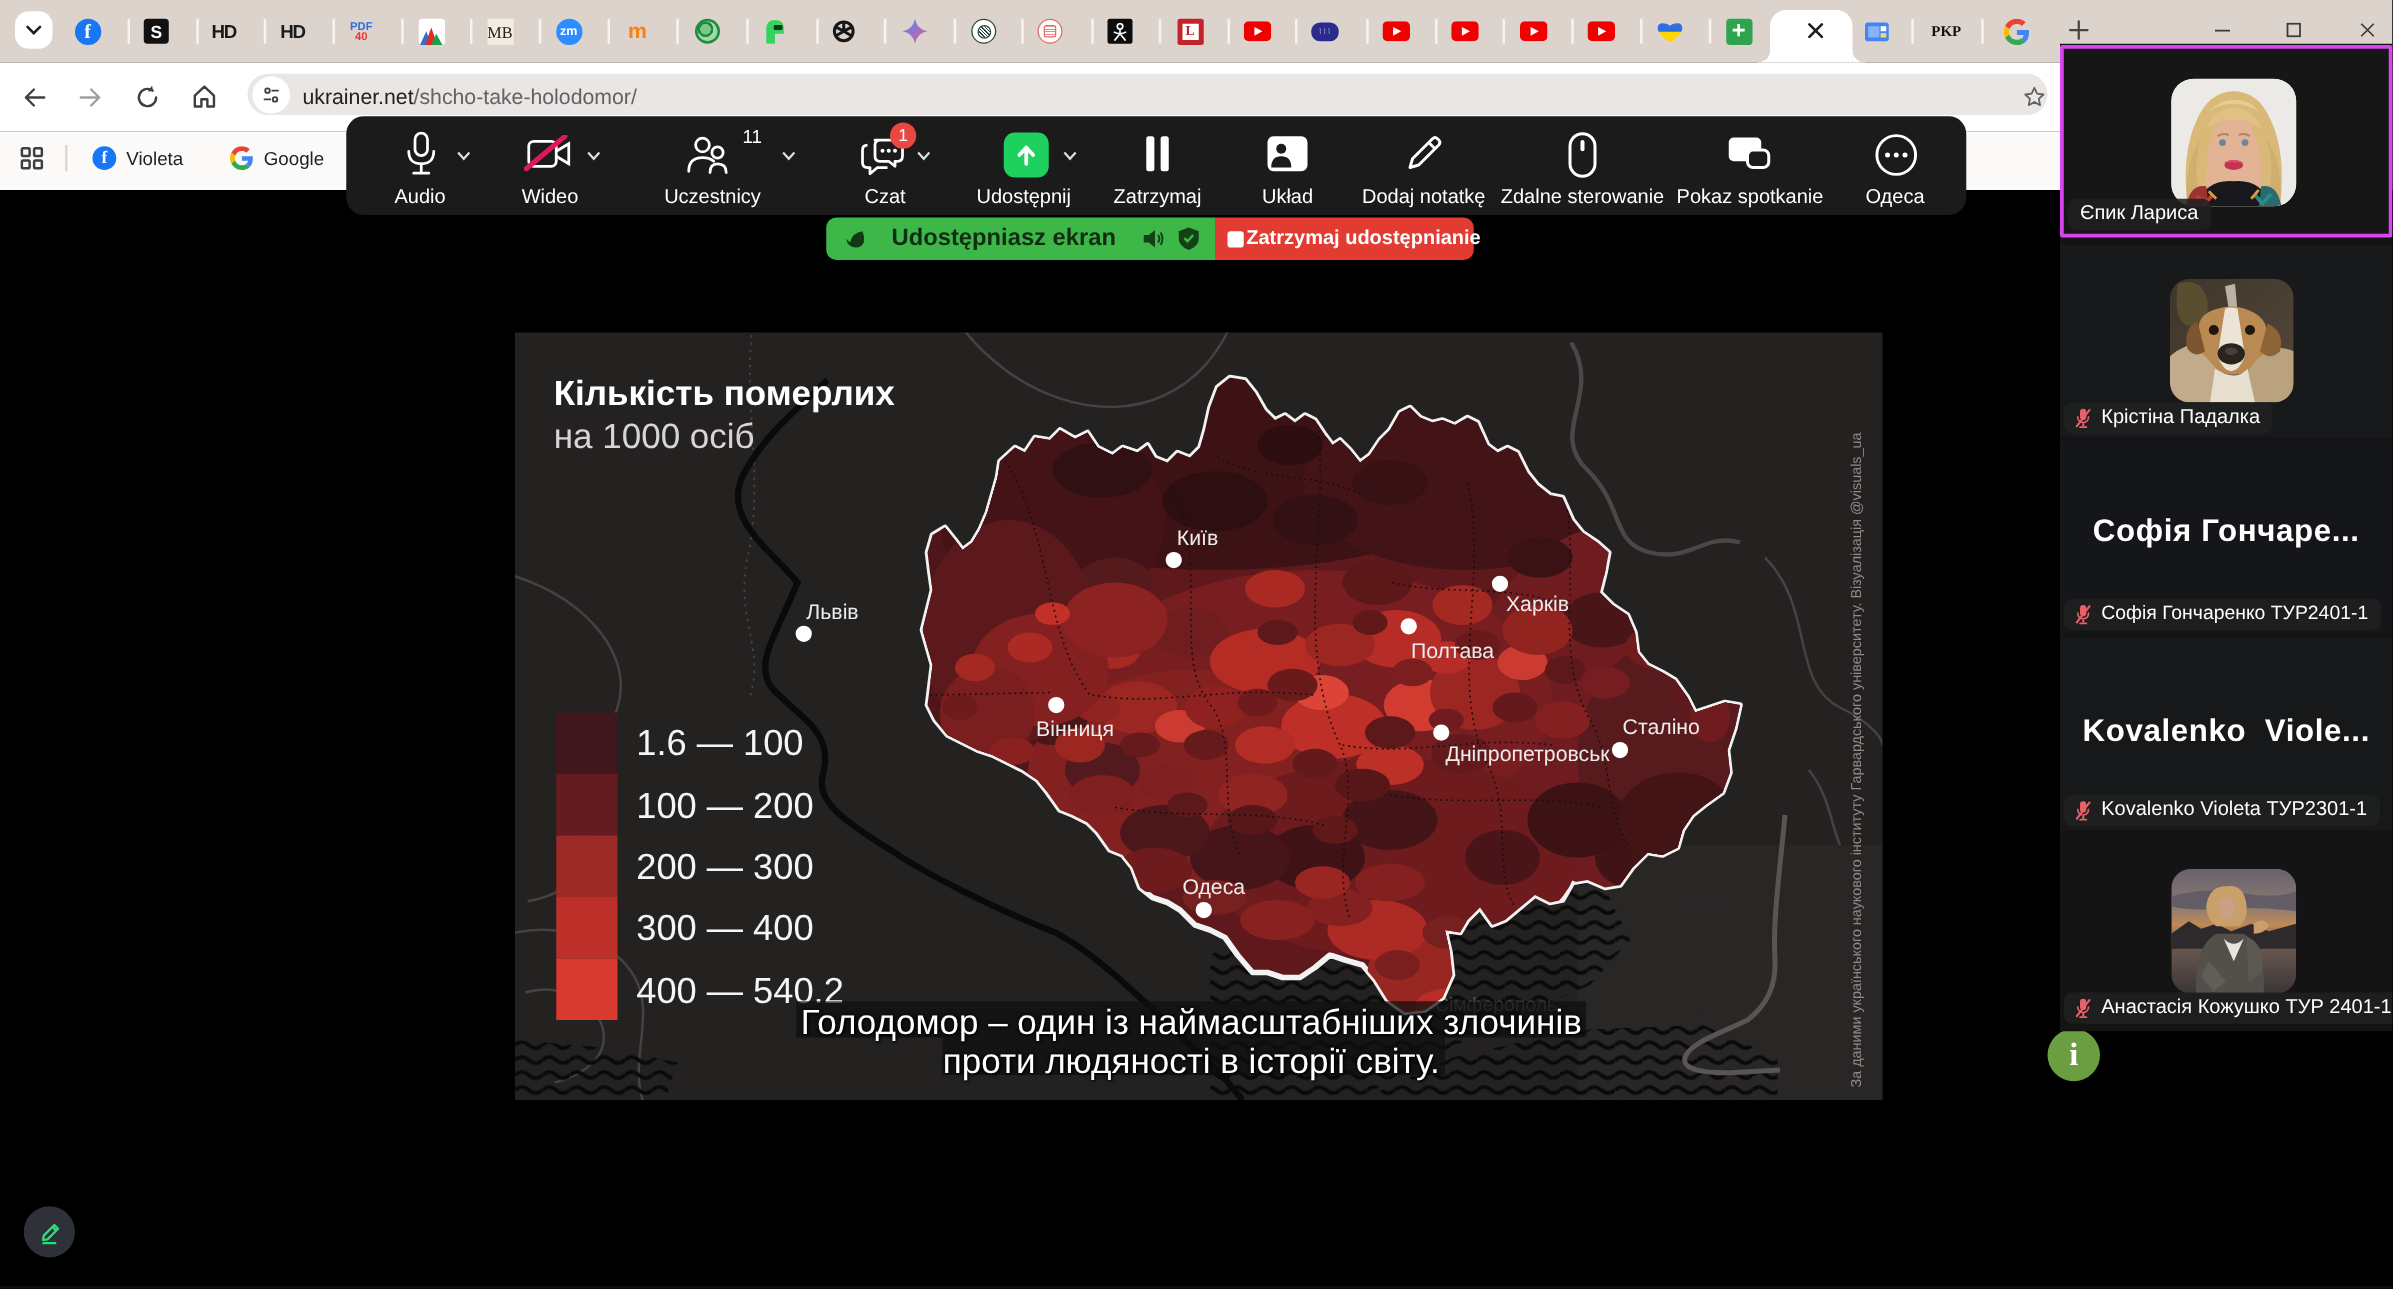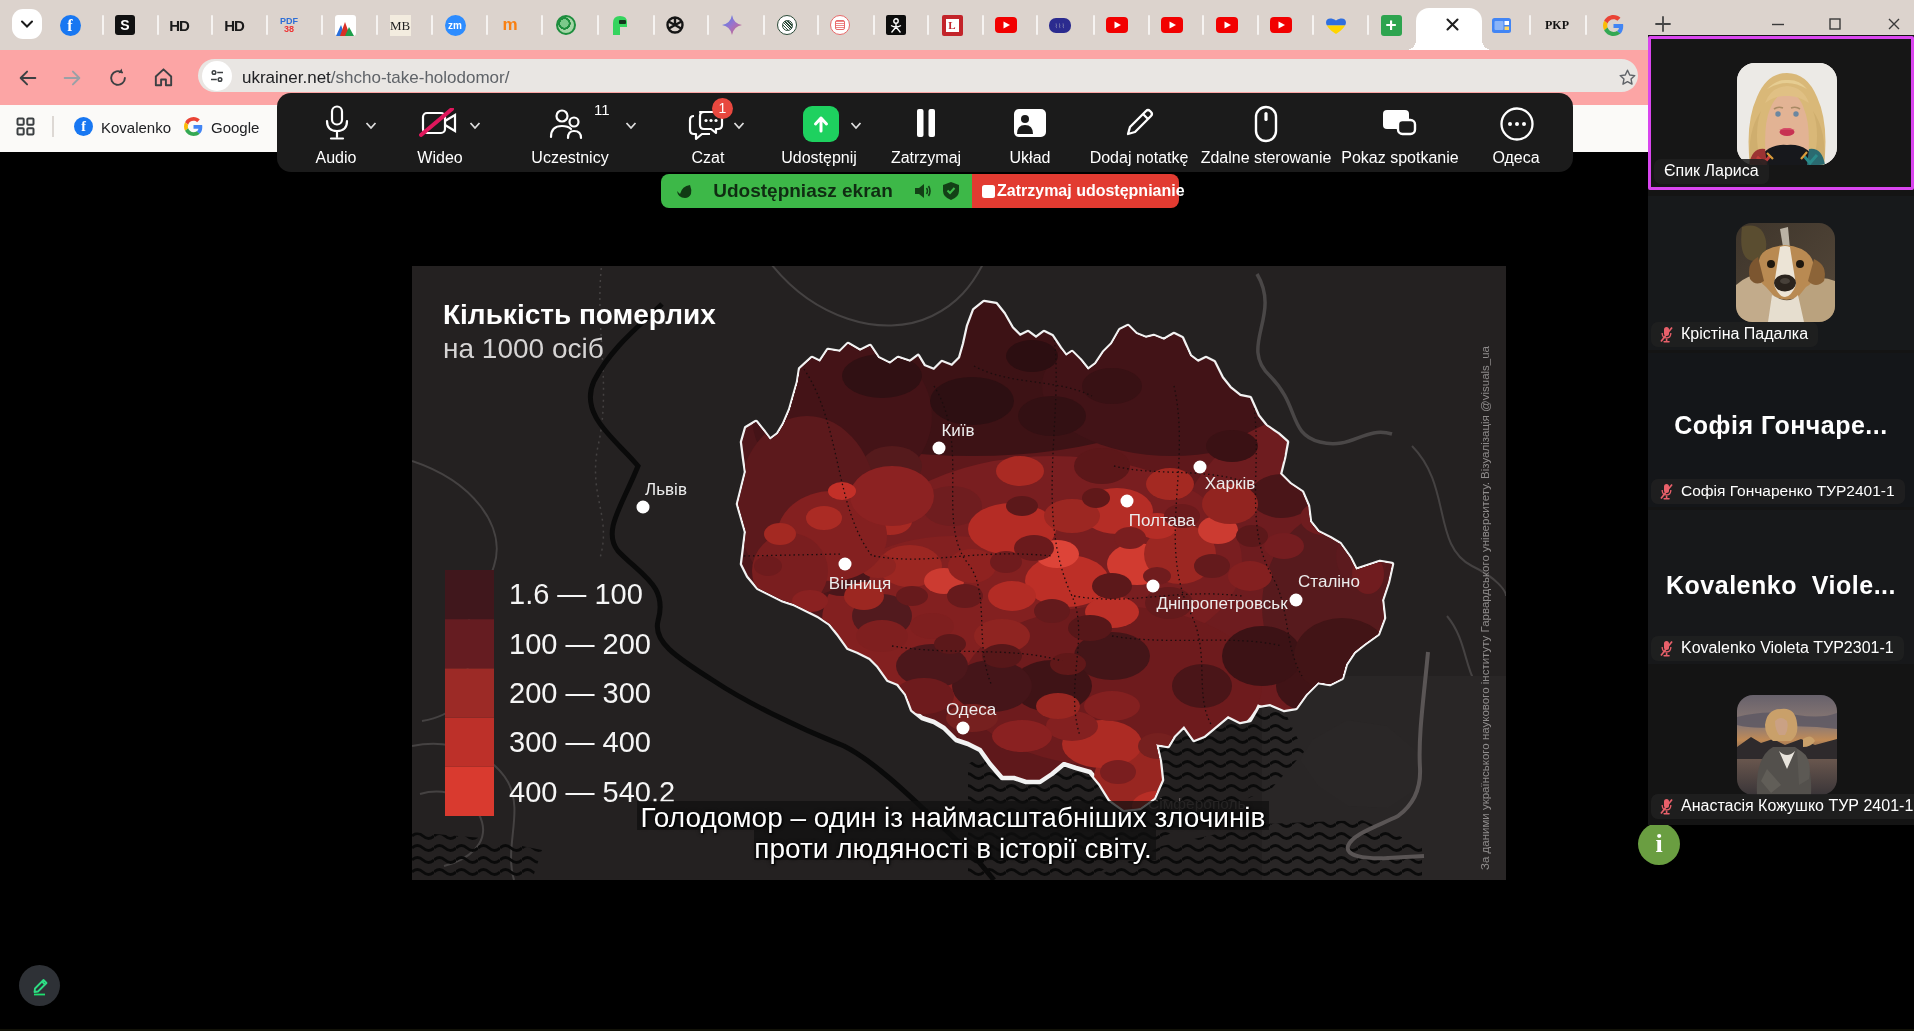--- a/index.html
+++ b/index.html
@@ -1,21 +1,21 @@
 <!DOCTYPE html>
 <html><head>
 <meta charset="utf-8">
 <style>
   * { margin:0; padding:0; box-sizing:border-box; }
   html,body { width:1914px; height:1031px; overflow:hidden; background:#000; }
   body { font-family:"Liberation Sans", sans-serif; position:relative; }
   .abs { position:absolute; }
   
   #tabstrip { left:0; top:0; width:1914px; height:50px; background:#dcd3cd; }
-  #navbar { left:0; top:50px; width:1914px; height:55px; background:#fca5a5; }
+  #navbar { left:0; top:50px; width:1914px; height:55px; background:#ffffff; }
   #bookmarks { left:0; top:105px; width:1914px; height:47px; background:#fbfaf8; }
   #pageblack { left:0; top:152px; width:1914px; height:879px; background:#000; }
   .fav { position:absolute; top:14px; width:22px; height:22px; display:flex; align-items:center; justify-content:center; }
   .sep { position:absolute; top:15px; width:2px; height:20px; background:#f6f3f1; border-radius:1px; }
   
   #ztoolbar { left:277px; top:93px; width:1296px; height:79px; background:#1b1b1b; border-radius:14px; }
   .zlabel { position:absolute; top:149px; color:#fff; font-size:16px; white-space:nowrap; transform:translateX(-50%); }
   .zicon { position:absolute; top:105px; transform:translateX(-50%); }
   .chev { position:absolute; top:118px; transform:translateX(-50%); color:#cfcfcf; }
   
@@ -71,21 +71,21 @@
     </div>
   <div class="fav" style="left:168px">
       <span style="font-weight:bold;font-size:15px;color:#1a1a1a;letter-spacing:-1px;">HD</span>
     </div>
   <div class="fav" style="left:223px">
       <span style="font-weight:bold;font-size:15px;color:#1a1a1a;letter-spacing:-1px;">HD</span>
     </div>
   <div class="fav" style="left:278px">
       <div style="text-align:center;line-height:8px;">
         <span style="font-weight:bold;font-size:9px;color:#2f6fd6;display:block;">PDF</span>
-        <span style="font-weight:bold;font-size:9px;color:#e33;display:block;">38</span>
+        <span style="font-weight:bold;font-size:9px;color:#e33;display:block;">40</span>
       </div>
     </div>
   <div class="fav" style="left:334px">
       <div style="width:21px;height:21px;background:#fff;border-radius:3px;display:flex;align-items:flex-end;justify-content:center;">
         <svg width="18" height="14" viewBox="0 0 18 14">
           <path d="M0 14 L5 3 L9 14 Z" fill="#2a6fdb"></path>
           <path d="M4 14 L9 0 L14 14 Z" fill="#d93025"></path>
           <path d="M9 14 L13 5 L18 14 Z" fill="#1e9e4a"></path>
         </svg>
       </div>
@@ -280,21 +280,21 @@
   <svg style="position:absolute;left:16px;top:12px;" width="19" height="19" viewBox="0 0 19 19">
       <g fill="none" stroke="#3c4043" stroke-width="2">
         <rect x="1.5" y="1.5" width="6.2" height="6.2" rx="1"></rect>
         <rect x="11.3" y="1.5" width="6.2" height="6.2" rx="1"></rect>
         <rect x="1.5" y="11.3" width="6.2" height="6.2" rx="1"></rect>
         <rect x="11.3" y="11.3" width="6.2" height="6.2" rx="1"></rect>
       </g>
     </svg>
   <div style="position:absolute;left:52px;top:11px;width:2px;height:21px;background:#ddd8d4;"></div>
   <div style="position:absolute;left:74px;top:12px;width:19px;height:19px;border-radius:50%;background:#1877f2;color:#fff;font-weight:bold;text-align:center;line-height:19px;font-size:14px;font-family:'Liberation Serif',serif;">f</div>
-  <span style="position:absolute;left:101px;top:14px;font-size:15px;color:#202124;">Kovalenko</span>
+  <span style="position:absolute;left:101px;top:14px;font-size:15px;color:#202124;">Violeta</span>
   <svg style="position:absolute;left:184px;top:12px;" width="19" height="19" viewBox="0 0 48 48">
       <path fill="#ea4335" d="M24 9.5c3.5 0 6.6 1.2 9.1 3.6l6.8-6.8C35.8 2.4 30.3 0 24 0 14.6 0 6.5 5.4 2.6 13.2l7.9 6.2C12.4 13.5 17.7 9.5 24 9.5z"></path>
       <path fill="#4285f4" d="M46.2 25c0-1.6-.1-3.1-.4-4.6H24v9.1h12.5c-.5 2.9-2.2 5.4-4.6 7.1l7.7 6C44.2 38.5 46.2 32.3 46.2 25z"></path>
       <path fill="#fbbc05" d="M10.5 28.6C10 27.1 9.7 25.6 9.7 24s.3-3.1.8-4.6l-7.9-6.2C1 16.5 0 20.1 0 24s1 7.5 2.6 10.8l7.9-6.2z"></path>
       <path fill="#34a853" d="M24 48c6.3 0 11.6-2.1 15.6-5.7l-7.7-6c-2.1 1.4-4.8 2.3-7.9 2.3-6.3 0-11.6-4-13.5-9.9l-7.9 6.2C6.5 42.6 14.6 48 24 48z"></path>
     </svg>
   <span style="position:absolute;left:211px;top:14px;font-size:15px;color:#202124;">Google</span>
 </div>
 <div id="pageblack" class="abs"></div>
 <div id="mapframe" class="abs">

